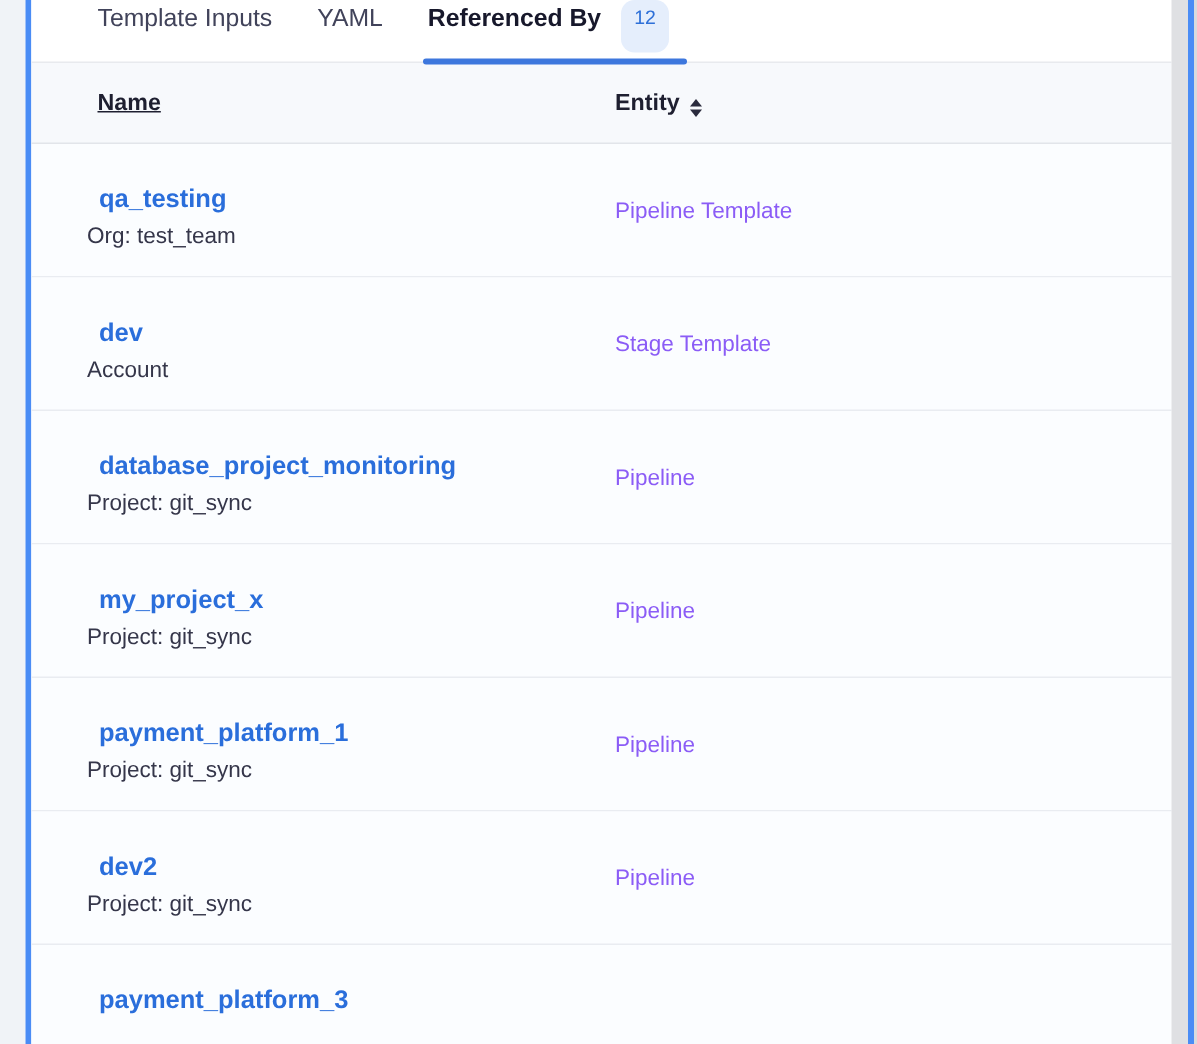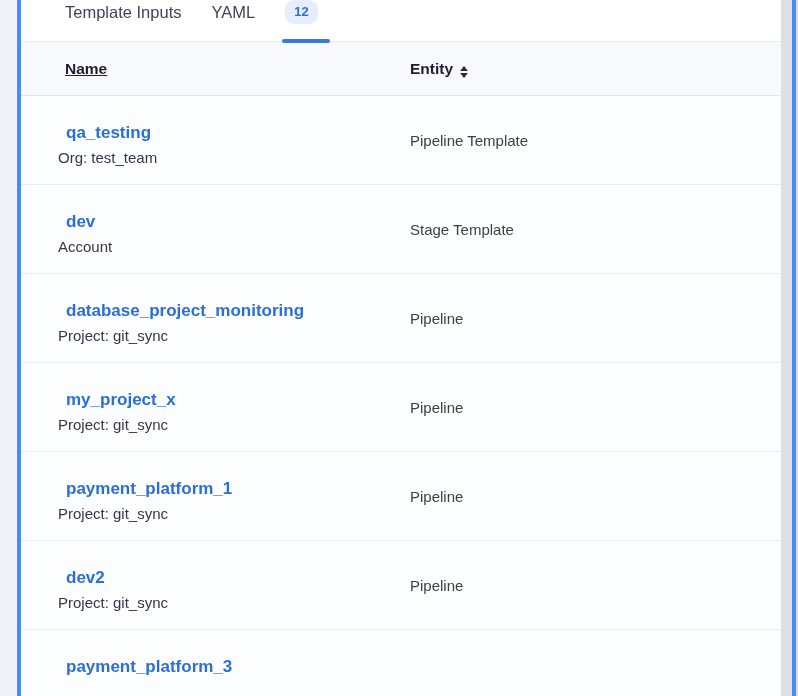--- a/index.html
+++ b/index.html
@@ -58,28 +58,28 @@
     cursor: pointer;
     white-space: nowrap;
     justify-content: center;
   }
   .tab.active {
     color: #17182b;
     font-weight: 700;
   }
   .tab-badge {
     display: inline-block;
-    height: 24px;
+    height: 35px;
     margin-top: -1px;
     padding: 3px 9px 0 9px;
     border-radius: 9px;
     background: #e5eefc;
     color: #2e70d8;
     font-size: 13px;
-    font-weight: 700;
+    font-weight: 400;
     line-height: 18px;
   }
   .active-indicator {
     position: absolute;
     left: -3px; right: -12px; bottom: -1px;
     height: 4px;
     background: #3d77dd;
     border-radius: 2px;
   }
   
@@ -149,38 +149,39 @@
     font-size: 15px;
     line-height: 19px;
     color: #35364a;
     white-space: nowrap;
   }
   .cell-entity {
     flex: 1;
     display: flex;
     align-items: center;
     font-size: 15px;
-    color: #404040;
+    color: #8b5cf6;
     white-space: nowrap;
   }
 </style>
 </head>
 <body>
 
 <div class="panel">
   <div class="content">
 
     <div class="tabbar">
       <div class="tab">
         <span>Template Inputs</span>
       </div>
       <div class="tab">
         <span>YAML</span>
       </div>
       <div class="tab active">
+        <span>Referenced By</span>
         <span class="tab-badge">12</span>
         <span class="active-indicator"></span>
       </div>
     </div>
 
     <div class="thead">
       <div class="th-name">Name</div>
       <div class="th-entity">
         <span>Entity</span>
         <span class="sort-icon">

